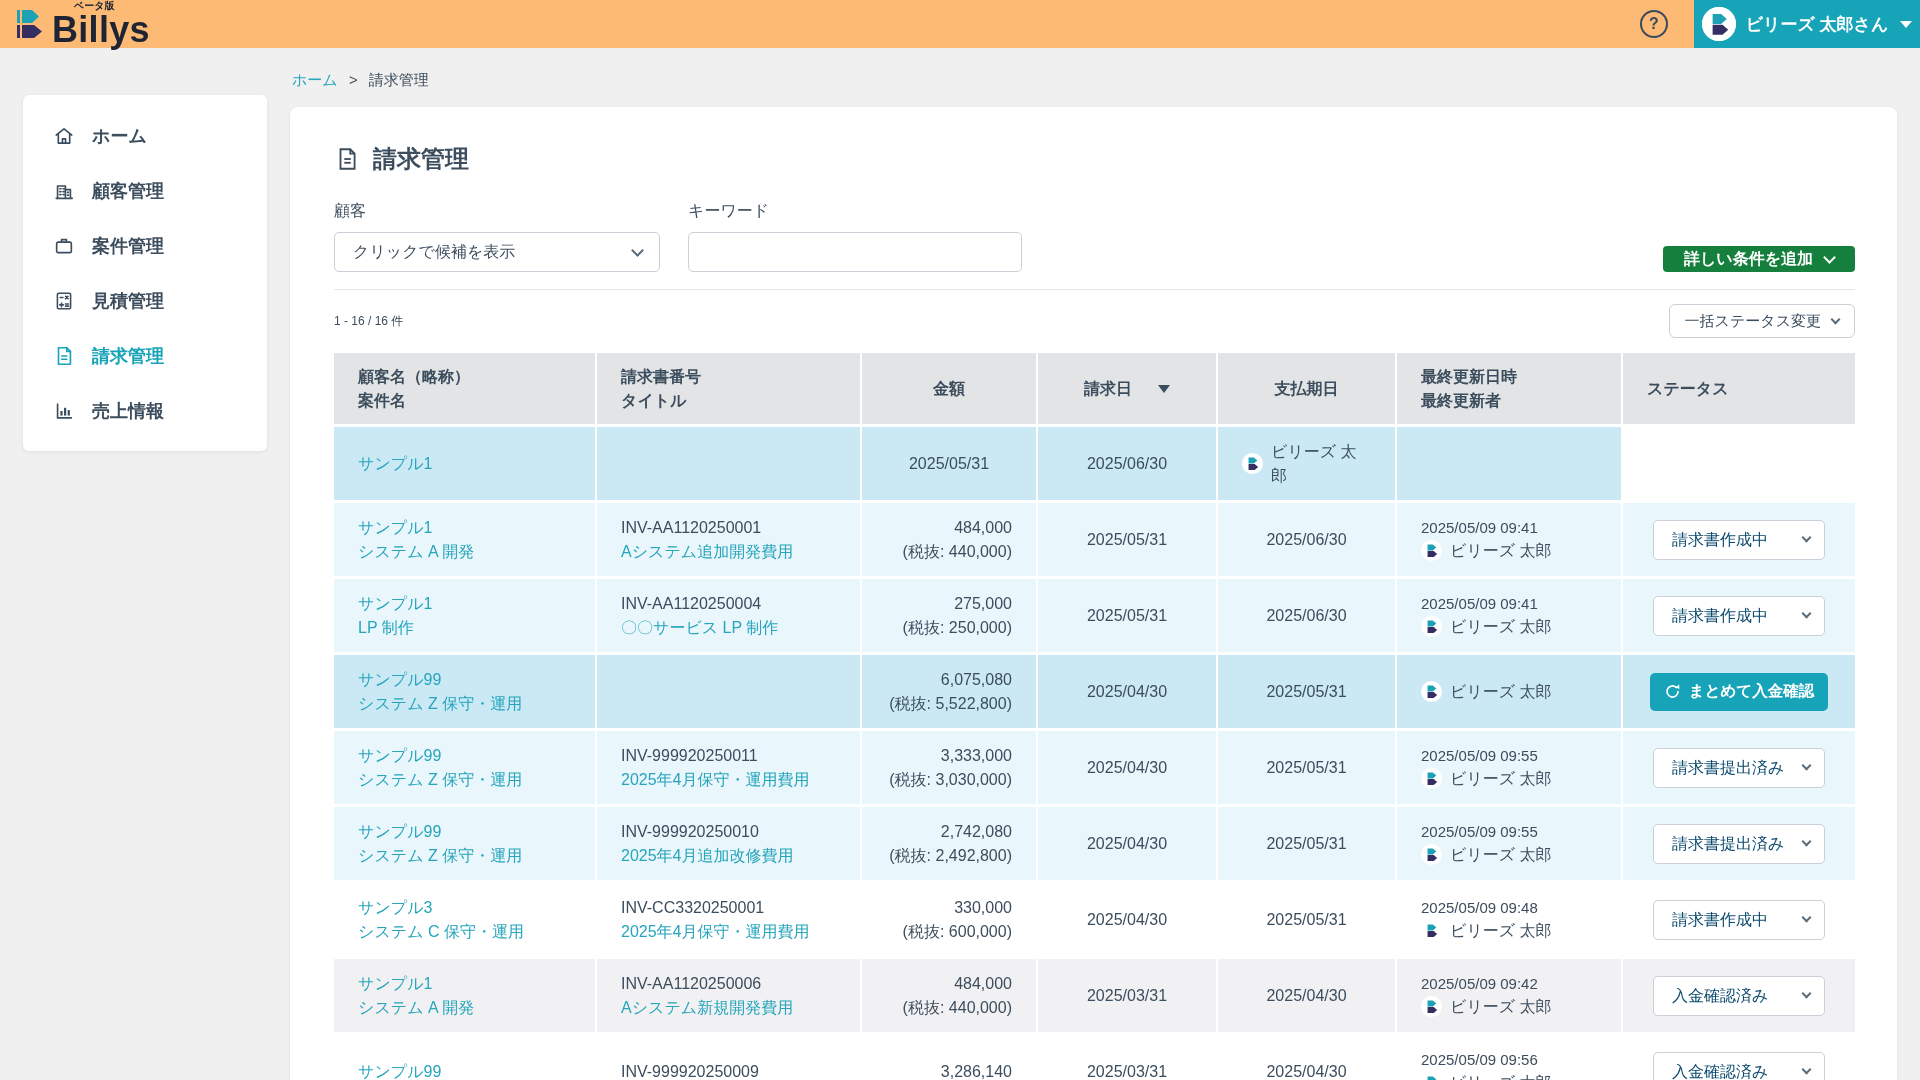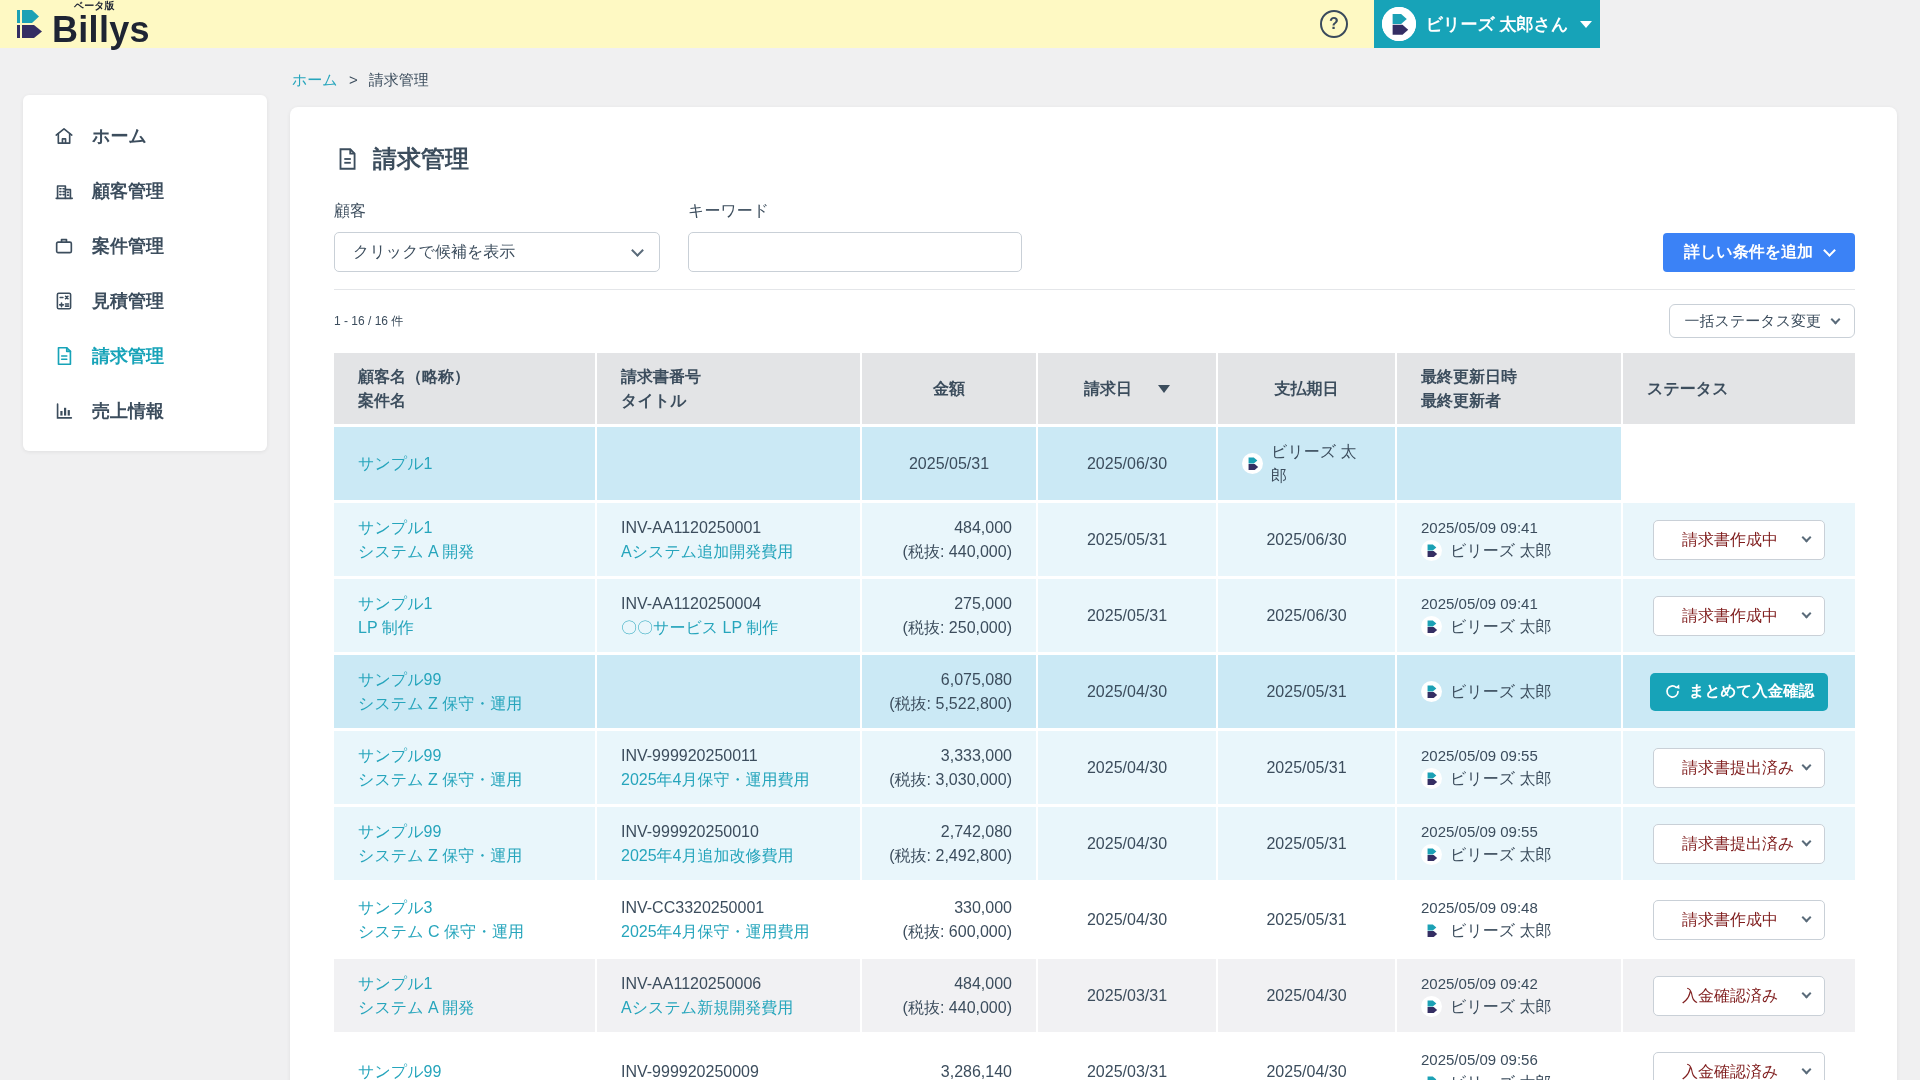--- a/index.html
+++ b/index.html
@@ -4,21 +4,21 @@
 <style>
   * { margin:0; padding:0; box-sizing:border-box; }
   html,body { width:1920px; height:1080px; overflow:hidden; }
   body {
     font-family:"Liberation Sans","DejaVu Sans",sans-serif;
     background:#F0F0F1; color:#3C4D5D; position:relative;
   }
   a { text-decoration:none; }
 
   
-  .topbar { position:absolute; top:0; left:0; width:1600px; height:48px; background:#fef9c3;
+  .topbar { position:absolute; top:0; left:0; width:1920px; height:48px; background:#fdba74;
             display:flex; align-items:center; justify-content:space-between; z-index:5; }
   .logo { display:flex; align-items:center; gap:7px; margin-left:15px; cursor:pointer; }
   .logo-texts { display:flex; flex-direction:column; line-height:1; }
   .beta { font-size:10px; font-weight:700; color:#1E2433; margin-left:22px; margin-bottom:1px; }
   .logo-word { font-size:36px; font-weight:800; color:#1E2433; letter-spacing:.3px; }
   .topbar-right { display:flex; align-items:center; height:48px; }
   .help-btn { width:28px; height:28px; border:2.5px solid #3A4A5C; border-radius:50%;
               display:flex; align-items:center; justify-content:center;
               font-size:16px; font-weight:700; color:#3A4A5C; margin-right:26px; cursor:pointer; }
   .user-menu { width:226px; height:48px; background:#17A3B8; color:#fff; display:flex;
@@ -52,21 +52,21 @@
   .filters-row { display:flex; align-items:flex-end; margin-top:26px; }
   .filter-group { display:flex; flex-direction:column; gap:10px; }
   .filter-group + .filter-group { margin-left:28px; }
   .filter-label { font-size:16px; font-weight:500; }
   .select-box { width:326px; height:40px; border:1px solid #C9D0D7; border-radius:5px;
                 background:#fff; display:flex; align-items:center; justify-content:space-between;
                 padding:0 17px 0 18px; font-size:16px; color:#3C4D5D; cursor:pointer; }
   .text-input { width:334px; height:40px; border:1px solid #C9D0D7; border-radius:5px;
                 font-size:16px; padding:0 14px; color:#3C4D5D; outline:none;
                 font-family:inherit; }
-  .adv-btn { margin-left:auto; height:39px; padding:0 21px; background:#3b82f6; border:none;
+  .adv-btn { margin-left:auto; height:26px; padding:0 21px; background:#15803d; border:none;
              border-radius:4px; color:#fff; font-size:16px; font-weight:700; display:flex;
              align-items:center; gap:12px; cursor:pointer; font-family:inherit; }
 
   .chev { width:9px; height:9px; border-right:2px solid #5A6B7A; border-bottom:2px solid #5A6B7A;
           transform:rotate(45deg); margin-top:-4px; flex:0 0 auto; }
   .chev.small { width:7px; height:7px; }
   .chev.white { border-color:#fff; }
 
   .divider { height:1px; background:#E4E6E9; margin-top:17px; }
 
@@ -94,22 +94,22 @@
   .row-pale  .cell { background:#E9F6FB; }
   .row-white .cell { background:#FFFFFF; }
   .row-gray  .cell { background:#F1F1F3; }
   .tlink { color:#26A5BC; cursor:pointer; }
   .inv-no { color:#3C4D5D; }
   .ts-line { font-size:15px; }
   .updater-line { display:flex; align-items:center; gap:8px; }
   .avatar-mini { flex:0 0 auto; display:flex; }
   .status-select { width:172px; height:40px; background:#fff; border:1px solid #C9D0D7;
                    border-radius:5px; display:flex; align-items:center;
-                   justify-content:space-between; padding:0 14px 0 28px; font-size:16px;
-                   color:#7f1d1d; cursor:pointer; }
+                   justify-content:space-between; padding:0 14px 0 18px; font-size:16px;
+                   color:#0c4a6e; cursor:pointer; }
   .action-btn { height:38px; padding:0 14px; background:#17A3B8; border:none; border-radius:5px;
                 color:#fff; font-size:15.5px; font-weight:700; display:flex; align-items:center;
                 gap:8px; cursor:pointer; font-family:inherit; }
 </style>
 </head>
 <body>
 
 <header class="topbar">
   <div class="logo">
     <svg width="30" height="34" viewBox="0 0 30 34">

